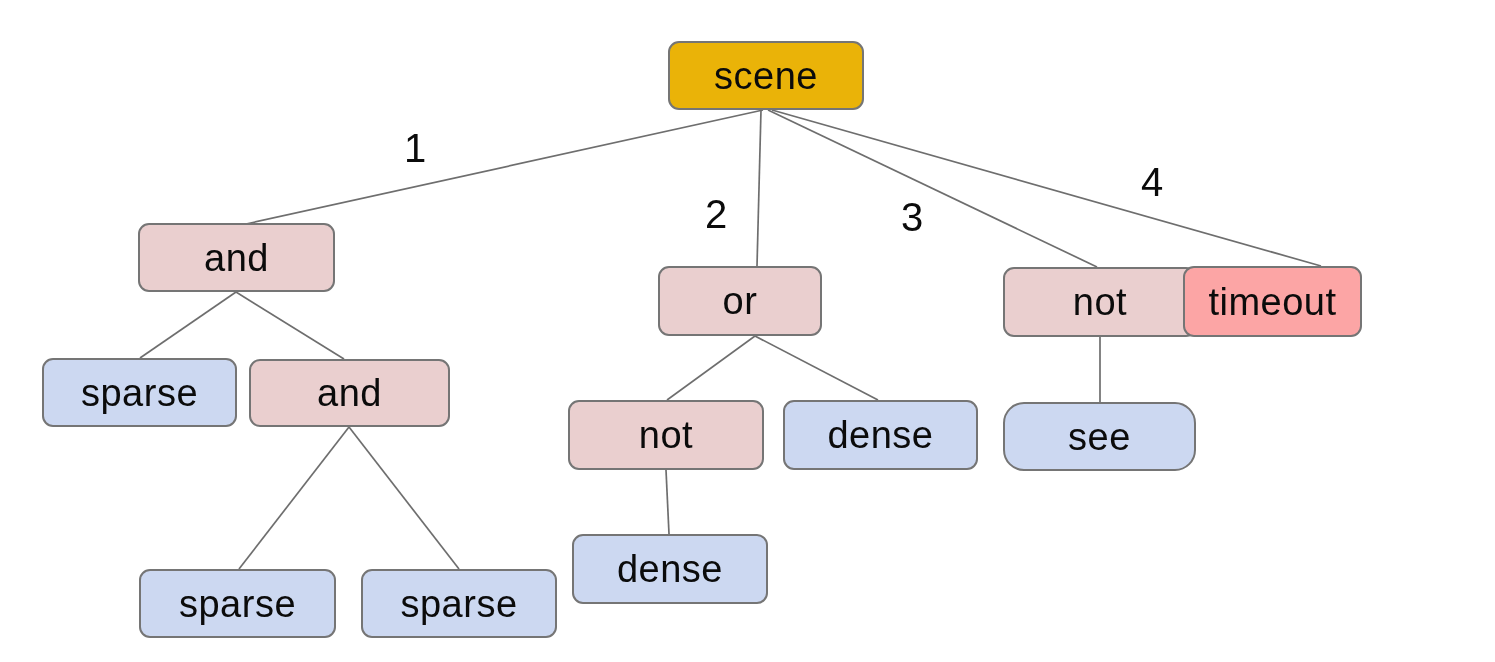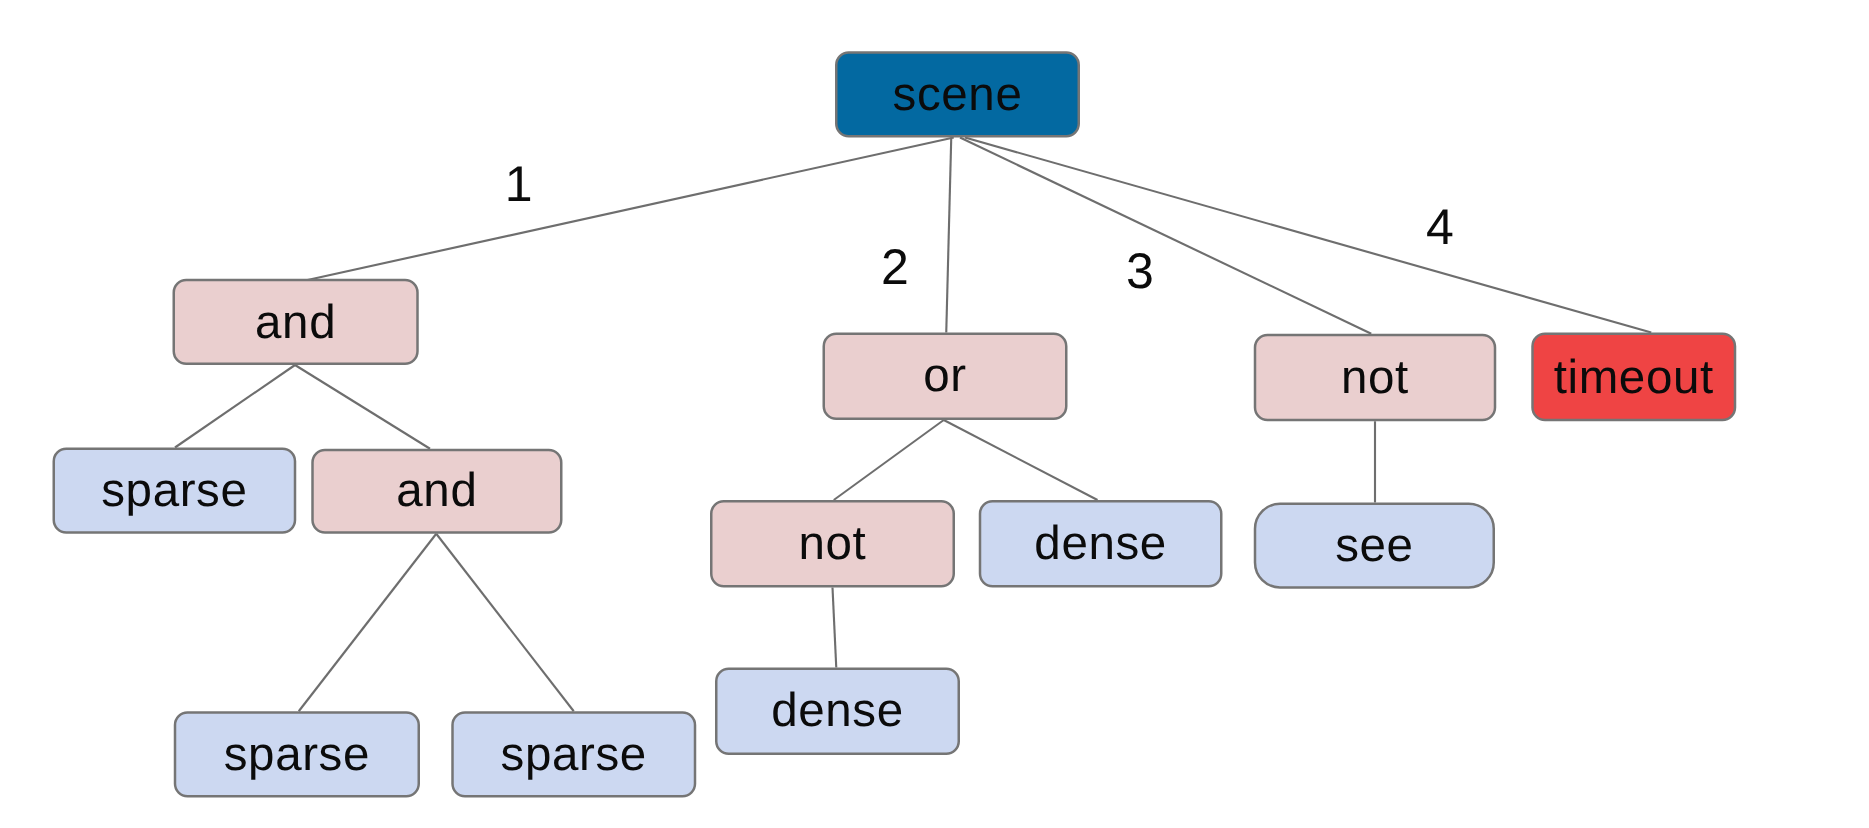--- a/index.html
+++ b/index.html
@@ -51,33 +51,33 @@
       <line x1="755" y1="336" x2="667" y2="400" stroke="#6e6e6e" stroke-width="1.7"></line>
       <line x1="755" y1="336" x2="878" y2="400" stroke="#6e6e6e" stroke-width="1.7"></line>
       <line x1="666" y1="470" x2="669" y2="534" stroke="#6e6e6e" stroke-width="1.7"></line>
       <line x1="1100" y1="337" x2="1100" y2="402" stroke="#6e6e6e" stroke-width="1.7"></line>
     </svg>
 
 <div class="edge-label" style="left: 415px; top: 148px; color: rgb(11, 11, 11);">1</div>
     <div class="edge-label" style="left: 716px; top: 214px; color: rgb(11, 11, 11);">2</div>
     <div class="edge-label" style="left: 912px; top: 217px; color: rgb(11, 11, 11);">3</div>
     <div class="edge-label" style="left: 1152px; top: 182px; color: rgb(11, 11, 11);">4</div>
-    <div class="node" style="left: 668px; top: 41px; width: 196px; height: 69px; background: #0369a1; border-color: rgb(117, 117, 117); color: rgb(11, 11, 11);">
+    <div class="node" style="left: 668px; top: 41px; width: 196px; height: 69px; background: #eab308; border-color: rgb(117, 117, 117); color: rgb(11, 11, 11);">
       <span>scene</span>
     </div>
     <div class="node" style="left: 138px; top: 223px; width: 197px; height: 69px; background: rgb(234, 207, 207); border-color: rgb(117, 117, 117); color: rgb(11, 11, 11);">
       <span>and</span>
     </div>
-    <div class="node" style="left: 658px; top: 266px; width: 196px; height: 70px; background: rgb(234, 207, 207); border-color: rgb(117, 117, 117); color: rgb(11, 11, 11);">
+    <div class="node" style="left: 658px; top: 266px; width: 164px; height: 70px; background: rgb(234, 207, 207); border-color: rgb(117, 117, 117); color: rgb(11, 11, 11);">
       <span>or</span>
     </div>
     <div class="node" style="left: 1003px; top: 267px; width: 194px; height: 70px; background: rgb(234, 207, 207); border-color: rgb(117, 117, 117); color: rgb(11, 11, 11);">
       <span>not</span>
     </div>
-    <div class="node" style="left: 1225px; top: 266px; width: 164px; height: 71px; background: #ef4444; border-color: rgb(117, 117, 117); color: rgb(11, 11, 11);">
+    <div class="node" style="left: 1183px; top: 266px; width: 179px; height: 71px; background: #fca5a5; border-color: rgb(117, 117, 117); color: rgb(11, 11, 11);">
       <span>timeout</span>
     </div>
     <div class="node" style="left: 42px; top: 358px; width: 195px; height: 69px; background: rgb(204, 216, 241); border-color: rgb(117, 117, 117); color: rgb(11, 11, 11);">
       <span>sparse</span>
     </div>
     <div class="node" style="left: 249px; top: 359px; width: 201px; height: 68px; background: rgb(234, 207, 207); border-color: rgb(117, 117, 117); color: rgb(11, 11, 11);">
       <span>and</span>
     </div>
     <div class="node" style="left: 568px; top: 400px; width: 196px; height: 70px; background: rgb(234, 207, 207); border-color: rgb(117, 117, 117); color: rgb(11, 11, 11);">
       <span>not</span>

